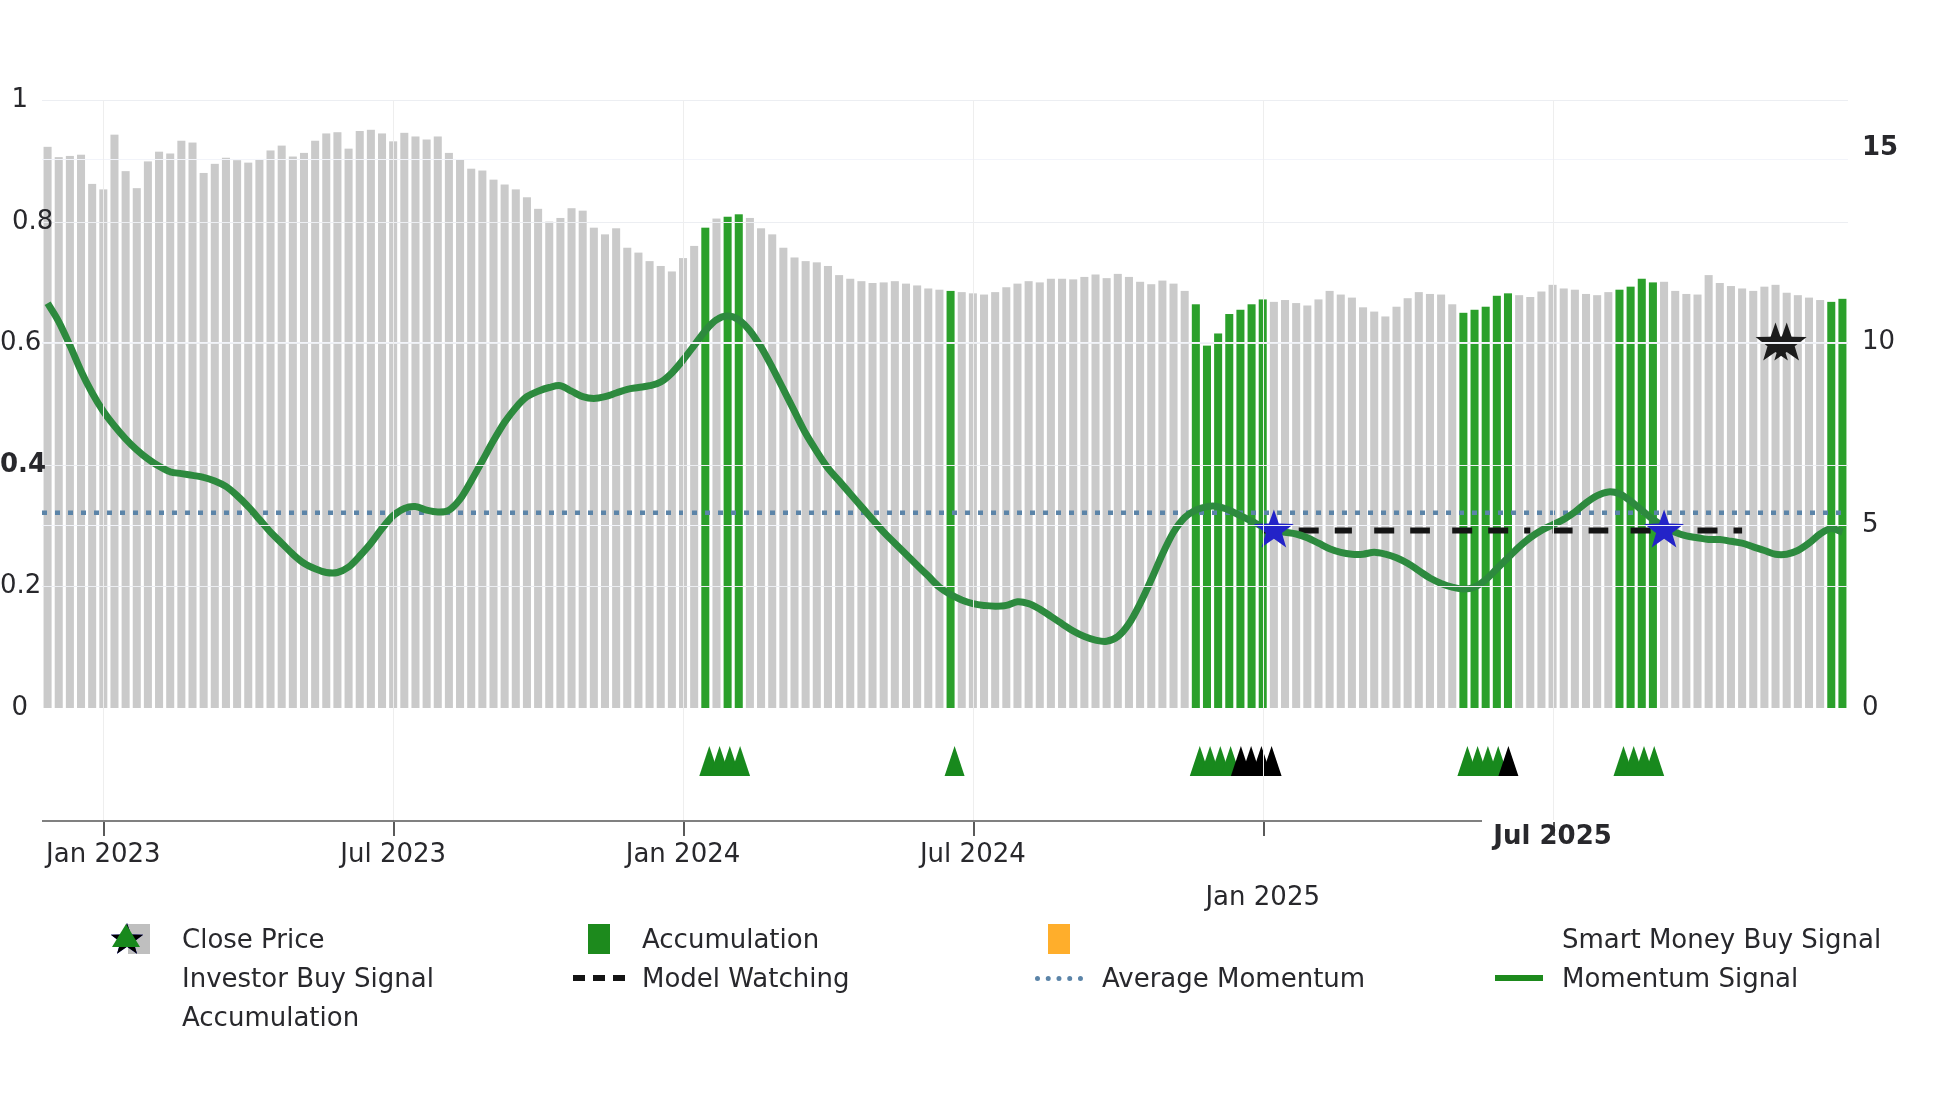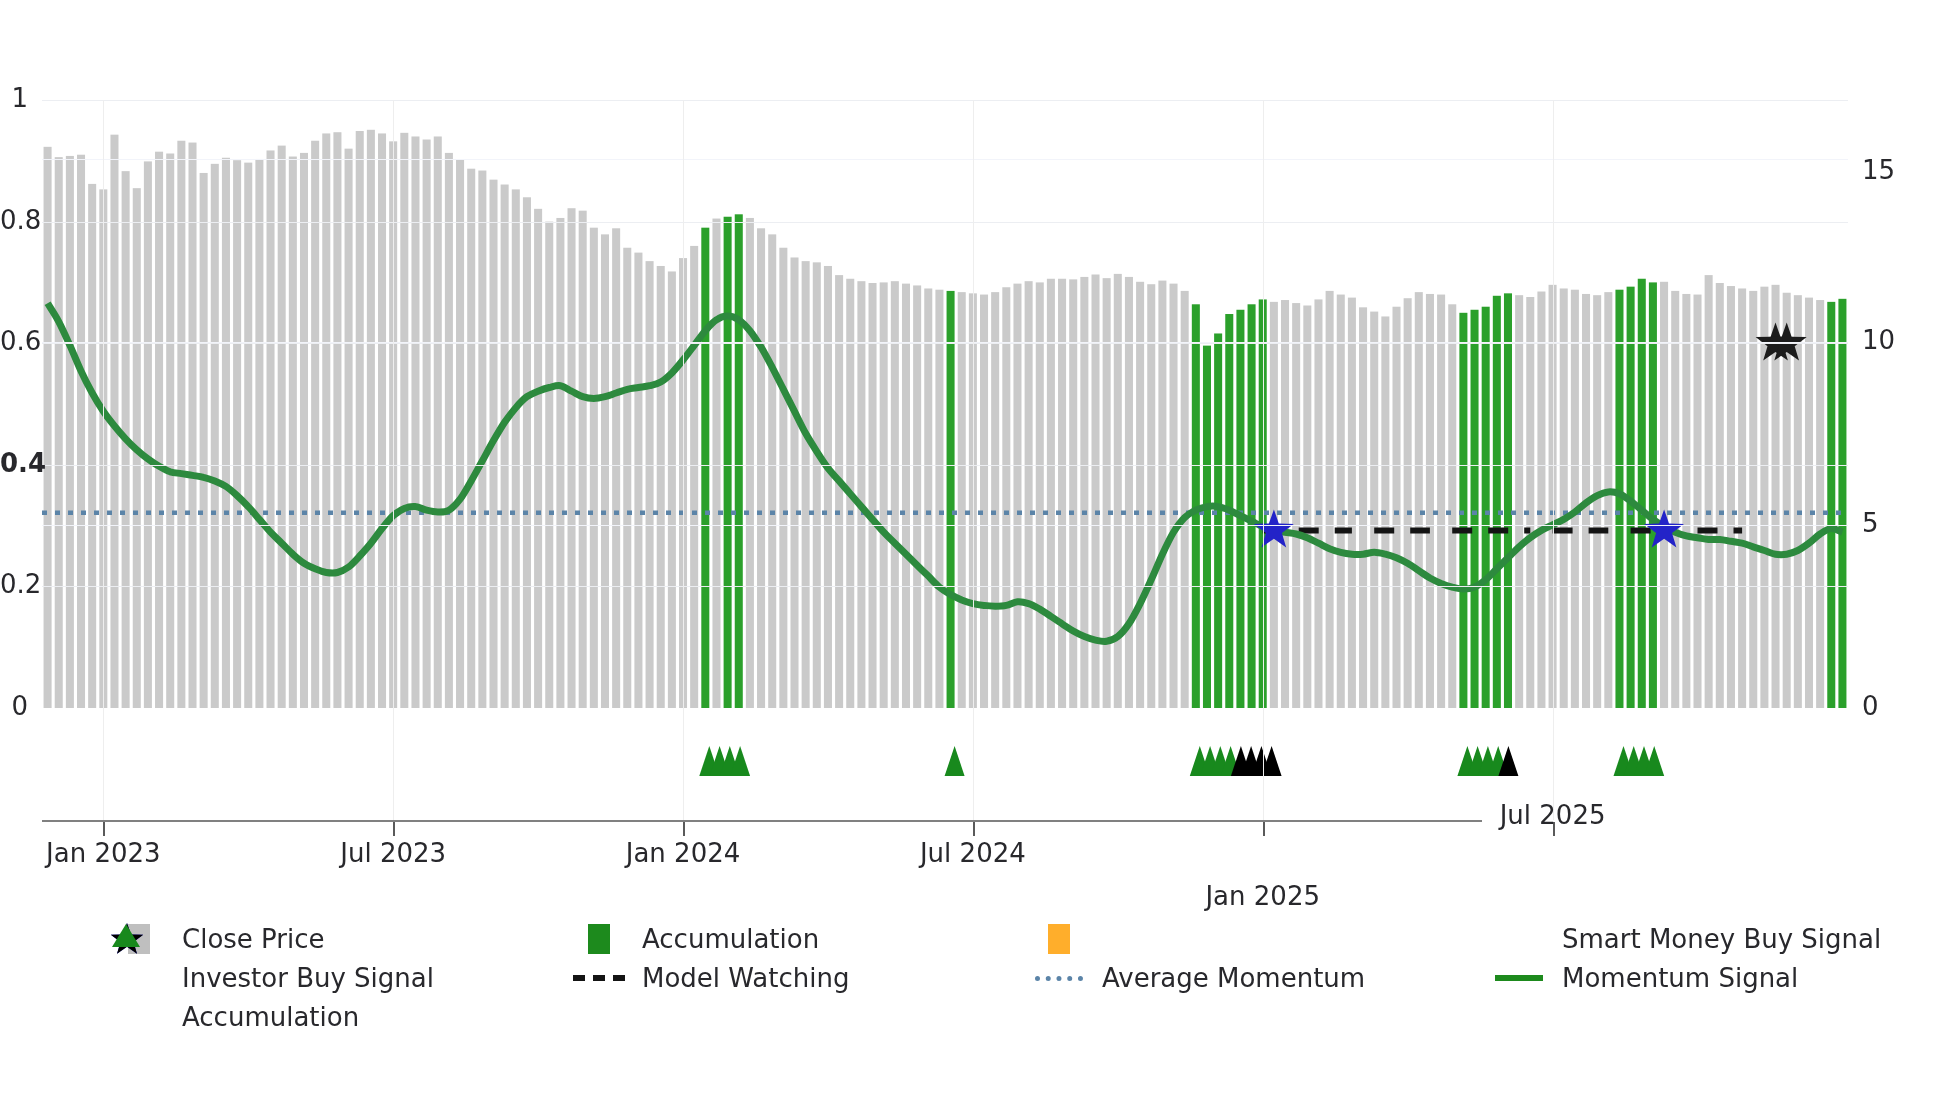--- a/index.html
+++ b/index.html
@@ -366,24 +366,24 @@
     <div class="xtick" style="left: -6.68519px; top: 838px; width: 220px;">Jan 2023</div>
     <div class="axistick" style="left: 393.2px; top: 822px;"></div>
     <div class="xtick" style="left: 283.167px; top: 838px; width: 220px;">Jul 2023</div>
     <div class="axistick" style="left: 683px; top: 822px;"></div>
     <div class="xtick" style="left: 573.019px; top: 838px; width: 220px;">Jan 2024</div>
     <div class="axistick" style="left: 972.9px; top: 822px;"></div>
     <div class="xtick" style="left: 862.87px; top: 838px; width: 220px;">Jul 2024</div>
     <div class="axistick" style="left: 1262.7px; top: 822px;"></div>
     <div class="xtick" style="left: 1152.72px; top: 881px; width: 220px;">Jan 2025</div>
     <div class="axistick" style="left: 1552.6px; top: 822px;"></div>
-    <div class="xtick" style="left: 1442.57px; top: 800px; width: 220px;">Jul 2025</div>
+    <div class="xtick" style="left: 1442.57px; top: 820px; width: 220px; font-weight: bold;">Jul 2025</div>
     <div class="ytick left" style="left: 0px; width: 28px; top: 83px;">1</div>
-    <div class="ytick left" style="left: 0px; width: 28px; top: 204.6px;">0.8</div>
+    <div class="ytick left" style="left: 0px; width: 28px; top: 204.6px; padding-left: 12px;">0.8</div>
     <div class="ytick left" style="left: 0px; width: 28px; top: 326.2px;">0.6</div>
     <div class="ytick left" style="left: 0px; width: 28px; top: 447.8px; font-weight: bold;">0.4</div>
     <div class="ytick left" style="left: 0px; width: 28px; top: 569.4px;">0.2</div>
     <div class="ytick left" style="left: 0px; width: 28px; top: 691px;">0</div>
-    <div class="ytick right" style="left: 1862px; width: 70px; top: 155px;">15</div>
+    <div class="ytick right" style="left: 1862px; width: 70px; top: 131px; font-weight: bold;">15</div>
     <div class="ytick right" style="left: 1862px; width: 70px; top: 324.735px;">10</div>
     <div class="ytick right" style="left: 1862px; width: 70px; top: 507.867px;">5</div>
     <div class="ytick right" style="left: 1862px; width: 70px; top: 691px;">0</div>
   </div>
 
 </body></html>

